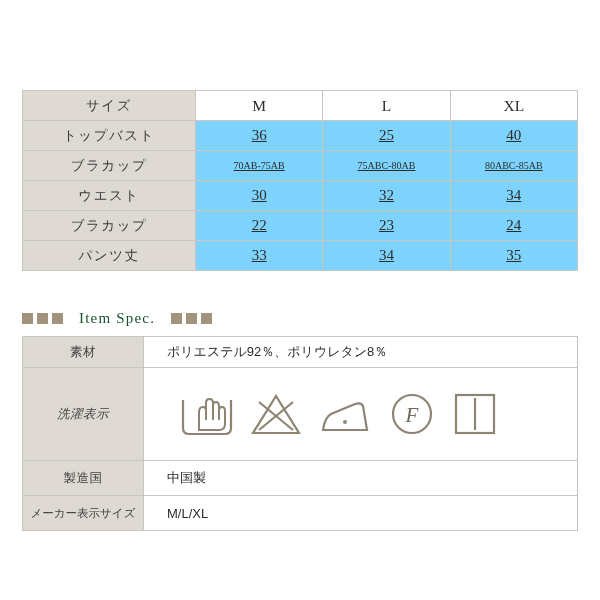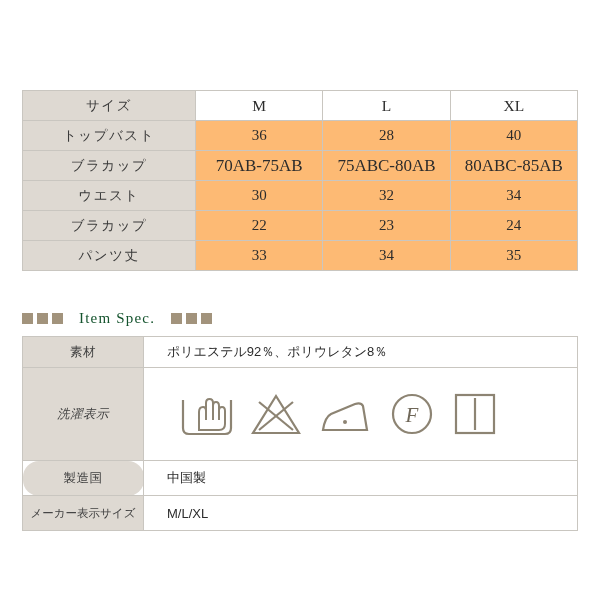--- a/index.html
+++ b/index.html
@@ -49,26 +49,27 @@
     font-size: 13.5px;
     color: #3a3a3a;
     margin-top: 36px;
   }
   .size-table td.hdr {
     background: #ffffff;
     font-size: 15.5px;
     font-family: "Liberation Serif", serif;
   }
   .size-table td.val {
-    background: #fdba74;
+    background: #7dd3fc;
     font-family: "Liberation Serif", serif;
     font-size: 15px;
+    text-decoration: underline;
   }
   .size-table td.val.small {
-    font-size: 17px;
+    font-size: 10px;
   }
 
   
   .spec-heading {
     position: absolute;
     left: 22px;
     top: 308px;
     width: 556px;
     height: 20px;
     display: flex;
@@ -122,21 +123,21 @@
   }
   .spec-table td.value {
     background: #ffffff;
     padding-left: 23px;
     font-family: "Liberation Sans", sans-serif;
     font-size: 13px;
     color: #2c2c2c;
   }
   .row-material td { height: 30px; }
   .row-wash td { height: 92px; font-style: italic; }
-  .row-country td { height: 34px; border-radius: 16px; }
+  .row-country td { height: 34px; }
   .row-makersize td { height: 34px; }
 
   .wash-icons {
     display: flex;
     align-items: center;
     gap: 14px;
     padding-left: 12px;
     height: 92px;
   }
   .wash-icons svg { display: block; }
@@ -150,21 +151,21 @@
     <tbody>
       <tr>
         <td class="label">サイズ</td>
         <td class="hdr">M</td>
         <td class="hdr">L</td>
         <td class="hdr">XL</td>
       </tr>
       <tr>
         <td class="label">トップバスト</td>
         <td class="val">36</td>
-        <td class="val">28</td>
+        <td class="val">25</td>
         <td class="val">40</td>
       </tr>
       <tr>
         <td class="label">ブラカップ</td>
         <td class="val small">70AB-75AB</td>
         <td class="val small">75ABC-80AB</td>
         <td class="val small">80ABC-85AB</td>
       </tr>
       <tr>
         <td class="label">ウエスト</td>

